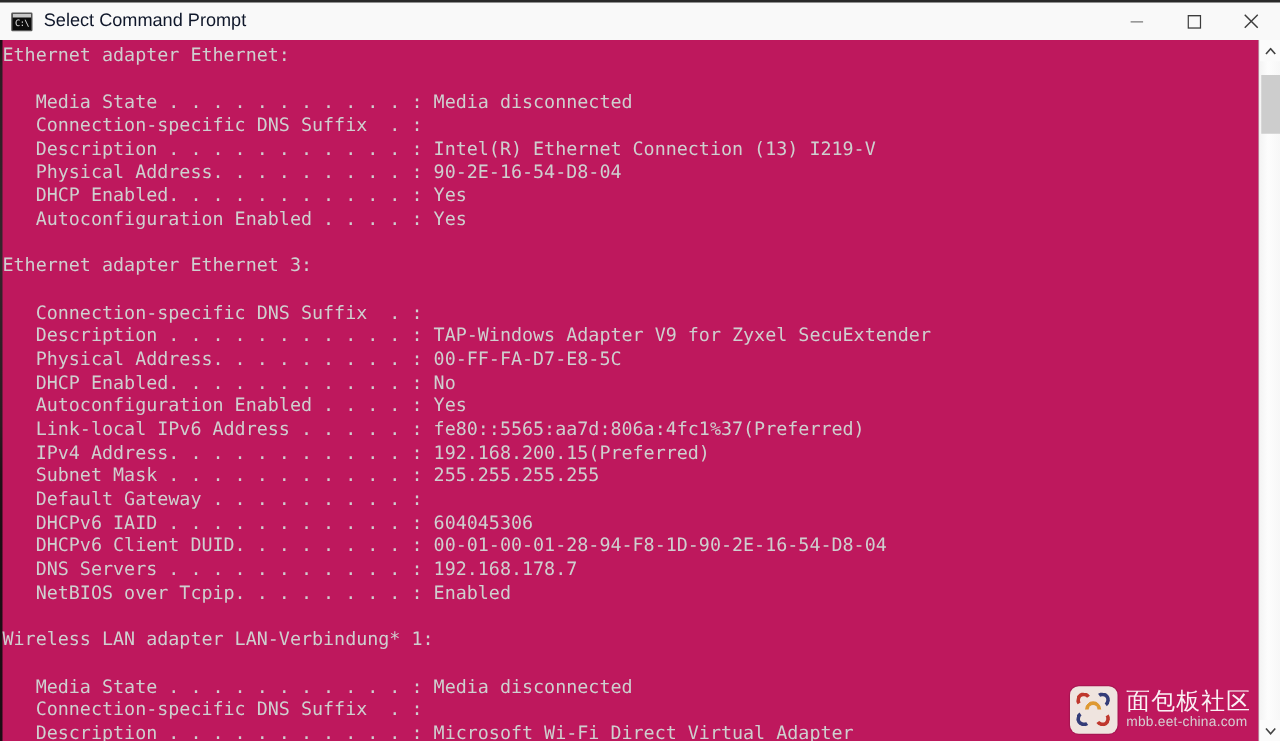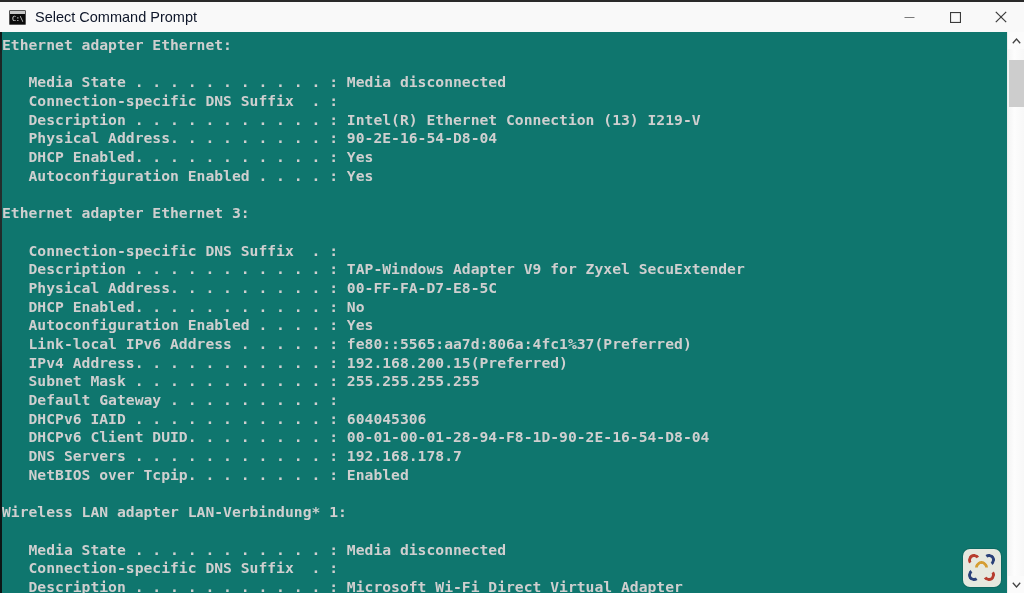--- a/index.html
+++ b/index.html
@@ -89,23 +89,22 @@
     cursor: default;
   }
   .winbtn svg { display: block; }
 
   
   #console {
     position: absolute;
     top: 32px; left: 0;
     width: 1007px;
     height: 561px;
-    background: #0f766e;
-    overflow: hidden;
-    font-weight: bold;
+    background: #be185d;
+    overflow: hidden;
   }
   #left-edge-artifact {
     position: absolute;
     left: 0; top: 0;
     width: 2px; height: 561px;
     background: linear-gradient(to bottom,
        #0c0c0c 0%, #1d1d1d 4%, #262626 30%, #1a1a1a 55%,
        #0f0f0f 62%, #0c0c0c 70%, #0c0c0c 100%);
     opacity: 0.9;
   }
@@ -272,15 +271,19 @@
   </div>
 
   <div id="watermark">
     <div id="wm-logo">
       <span class="arc a1"></span>
       <span class="arc a2"></span>
       <span class="arc a3"></span>
       <span class="arc a4"></span>
       <span class="arc ac"></span>
     </div>
+    <div id="wm-text">
+      <span id="wm-cn">面包板社区</span>
+      <span id="wm-url">mbb.eet-china.com</span>
+    </div>
   </div>
 
 </div>
 
 </body></html>

